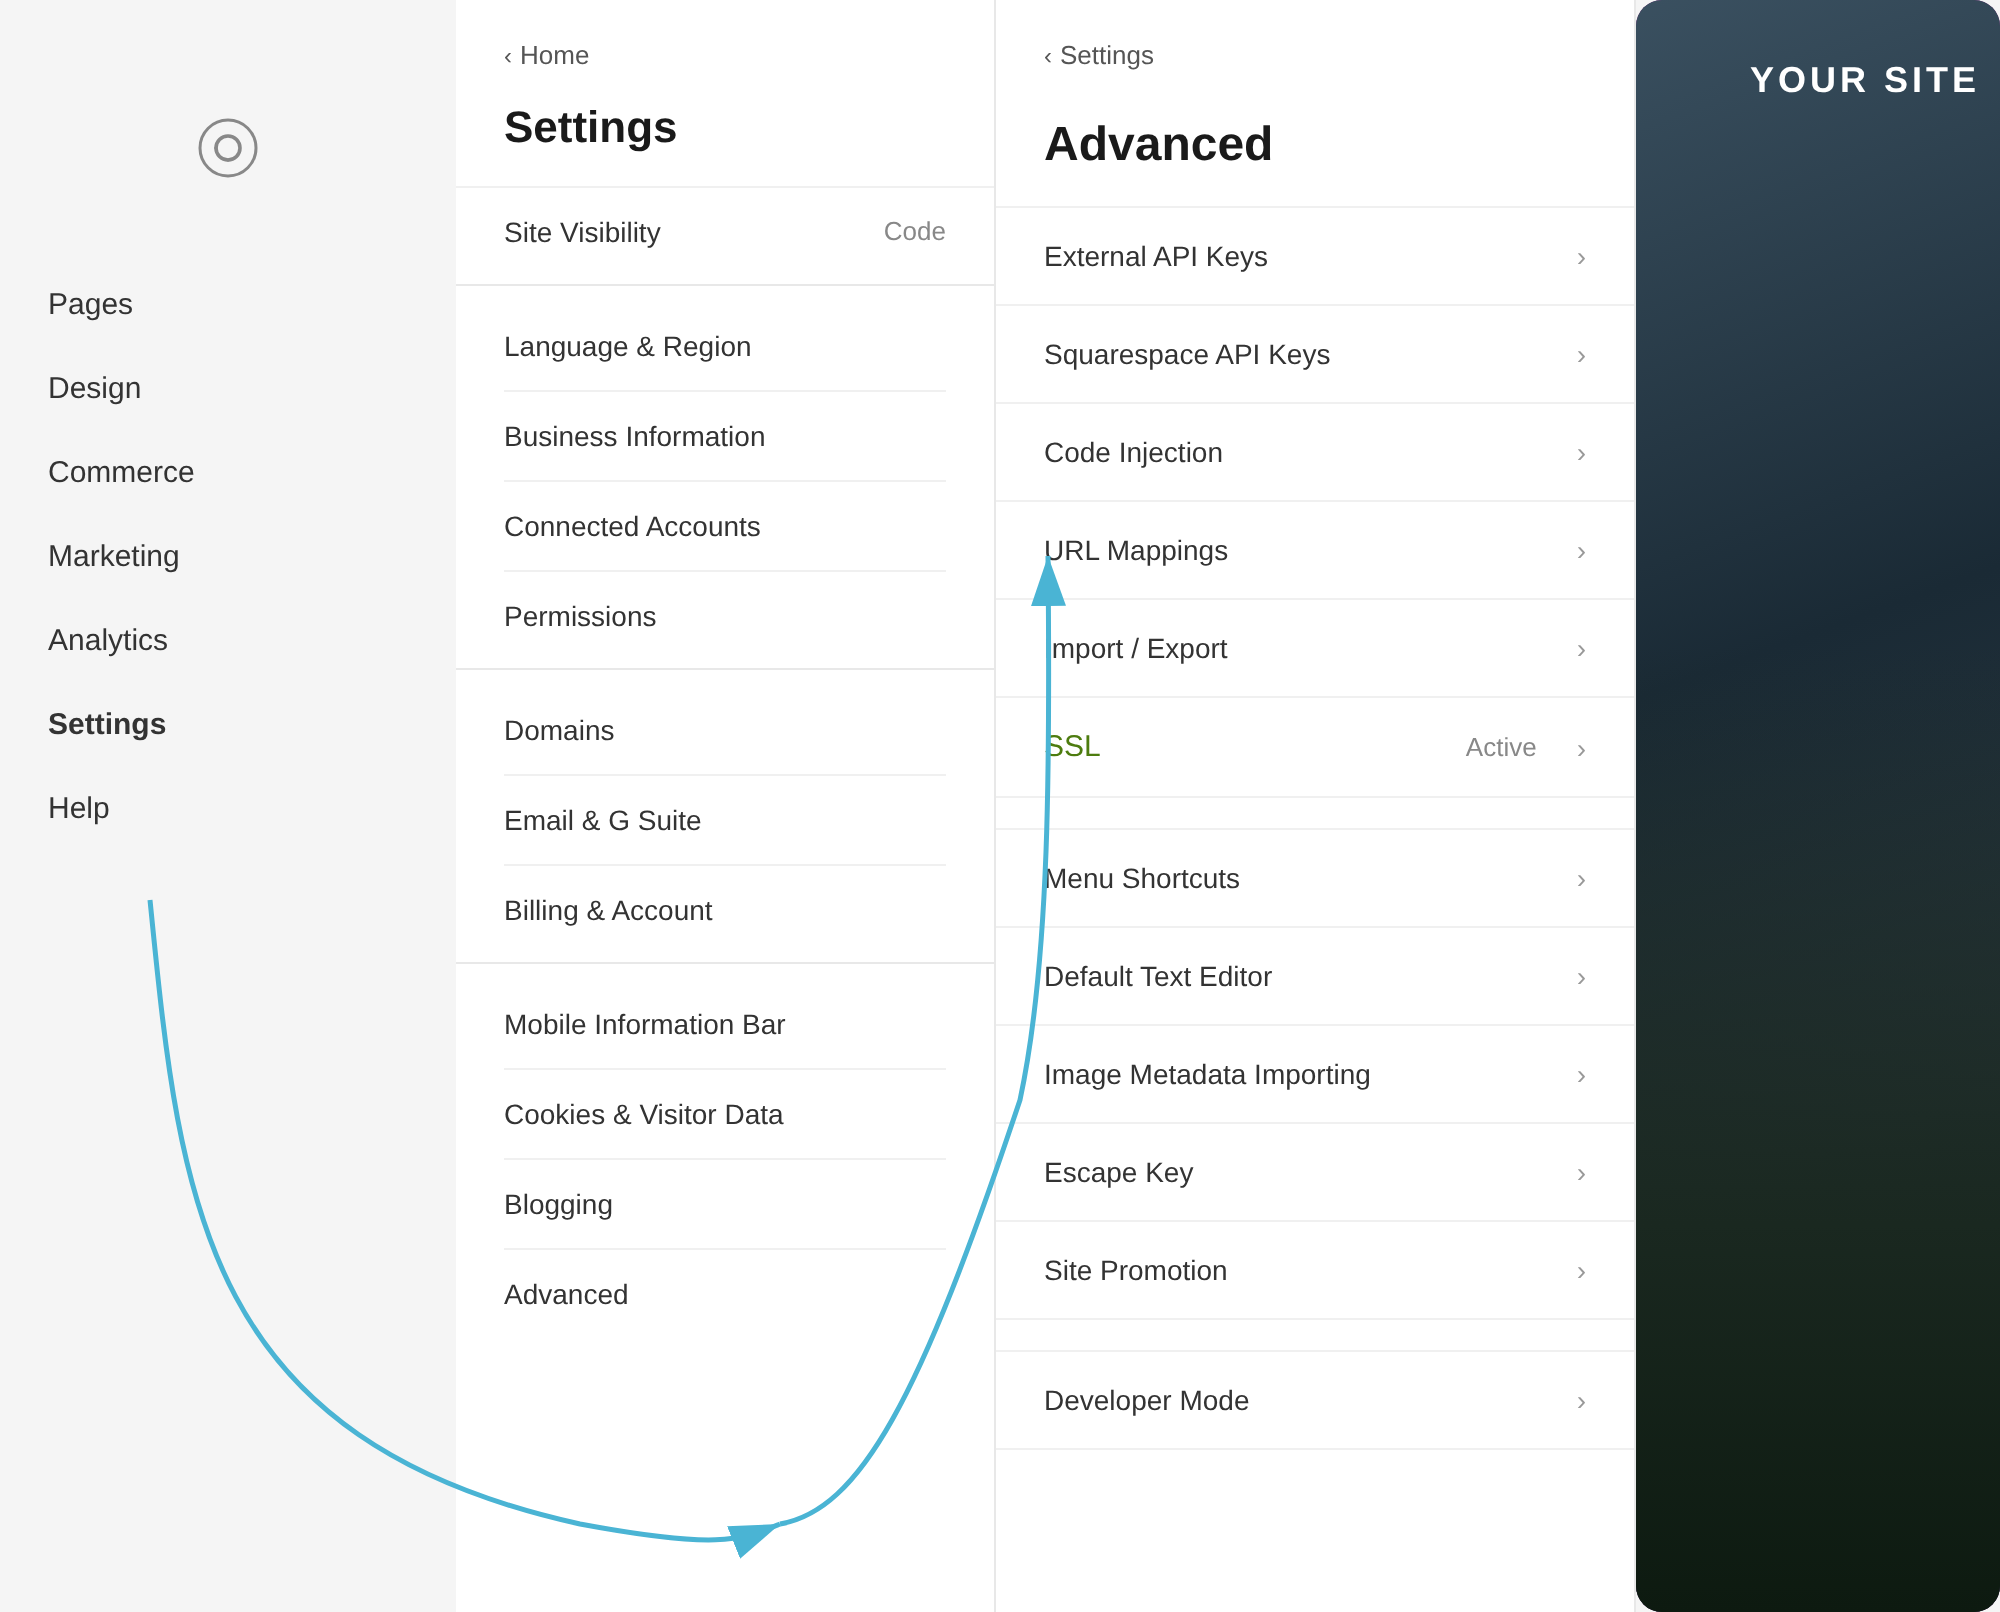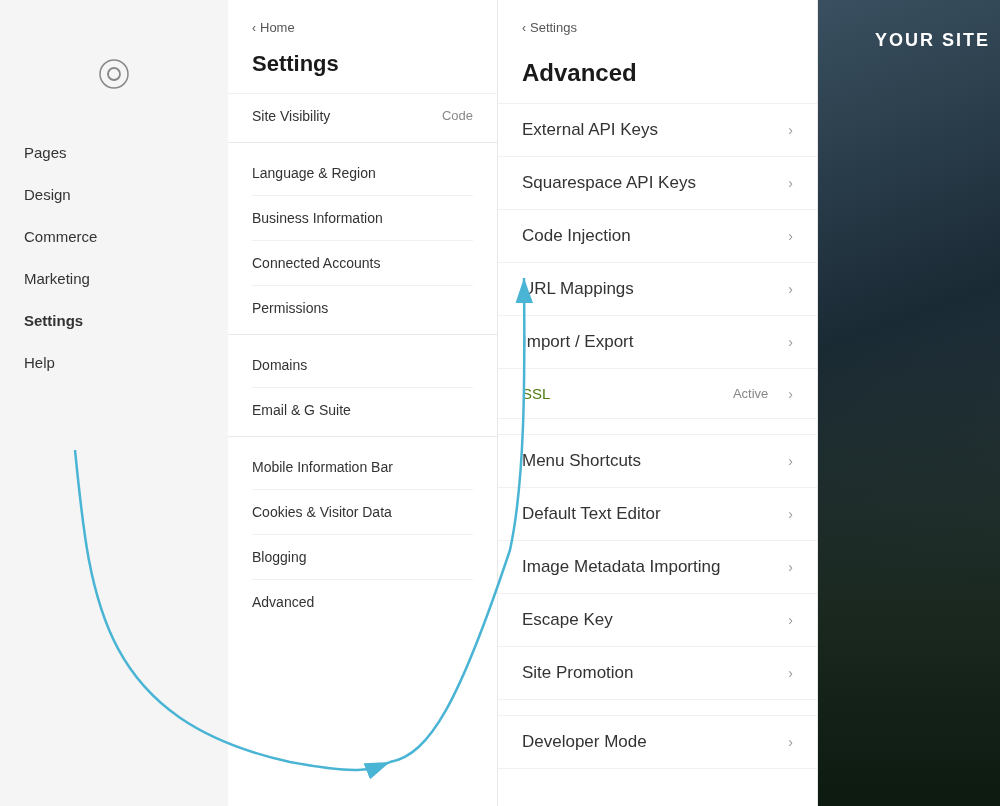--- a/index.html
+++ b/index.html
@@ -123,21 +123,21 @@
     }
     .advanced-panel .panel-row {
       display: flex;
       align-items: center;
       justify-content: space-between;
       padding: 16px 24px;
       border-bottom: 1px solid #f0f0f0;
       cursor: pointer;
     }
     .advanced-panel .panel-row-label {
-      font-size: 17px;
+      font-size: 14px;
       color: #333;
     }
     .chevron-right {
       color: #999;
       font-size: 14px;
     }
     .ssl-row {
       display: flex;
       align-items: center;
       justify-content: space-between;
@@ -161,20 +161,21 @@
       height: 16px;
       border-bottom: 1px solid #f0f0f0;
     }
 
     
     .preview-panel {
       flex: 1;
       background: #701a75;
       position: relative;
       overflow: hidden;
+      border-radius: 13px;
     }
     .preview-overlay-text {
       position: absolute;
       top: 30px;
       right: 10px;
       color: #fff;
       font-size: 18px;
       font-weight: 700;
       letter-spacing: 2px;
     }
@@ -231,20 +232,21 @@
       <path d="M18 4C10.268 4 4 10.268 4 18C4 25.732 10.268 32 18 32C25.732 32 32 25.732 32 18C32 10.268 25.732 4 18 4Z" stroke="#888" stroke-width="1.5" fill="none"></path>
       <path d="M12 18C12 14.686 14.686 12 18 12C21.314 12 24 14.686 24 18C24 21.314 21.314 24 18 24" stroke="#888" stroke-width="1.8" fill="none" stroke-linecap="round"></path>
       <path d="M18 24C14.686 24 12 21.314 12 18" stroke="#888" stroke-width="1.8" fill="none" stroke-linecap="round"></path>
     </svg>
   </div>
   <nav class="sidebar-nav">
     <div class="sidebar-nav-item">Pages</div>
     <div class="sidebar-nav-item">Design</div>
     <div class="sidebar-nav-item">Commerce</div>
     <div class="sidebar-nav-item">Marketing</div>
+    <div class="sidebar-nav-item">Analytics</div>
     <div class="sidebar-nav-item active">Settings</div>
     <div class="sidebar-nav-item">Help</div>
   </nav>
 </div>
 
 <div class="settings-panel">
   <div class="panel-header">
     <div class="back-link">
       <span class="chevron">‹</span>
       <span>Home</span>
@@ -276,20 +278,23 @@
     </div>
   </div>
 
   <div class="panel-group">
     <div class="panel-section">
       <div class="panel-row">
         <span class="panel-row-label">Domains</span>
       </div>
       <div class="panel-row">
         <span class="panel-row-label">Email &amp; G Suite</span>
+      </div>
+      <div class="panel-row">
+        <span class="panel-row-label">Billing &amp; Account</span>
       </div>
     </div>
   </div>
 
   <div class="panel-group">
     <div class="panel-section">
       <div class="panel-row">
         <span class="panel-row-label">Mobile Information Bar</span>
       </div>
       <div class="panel-row">

